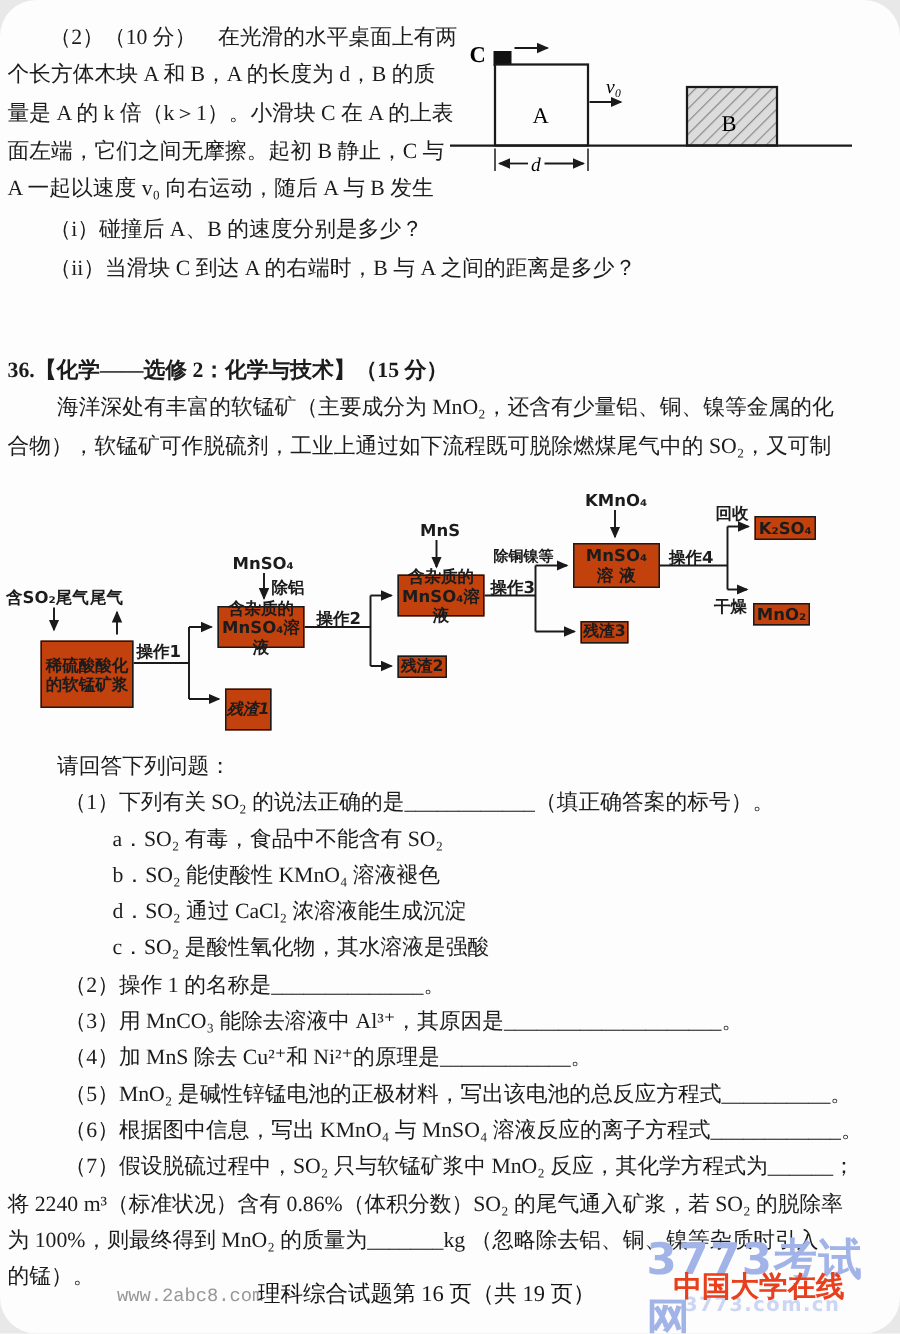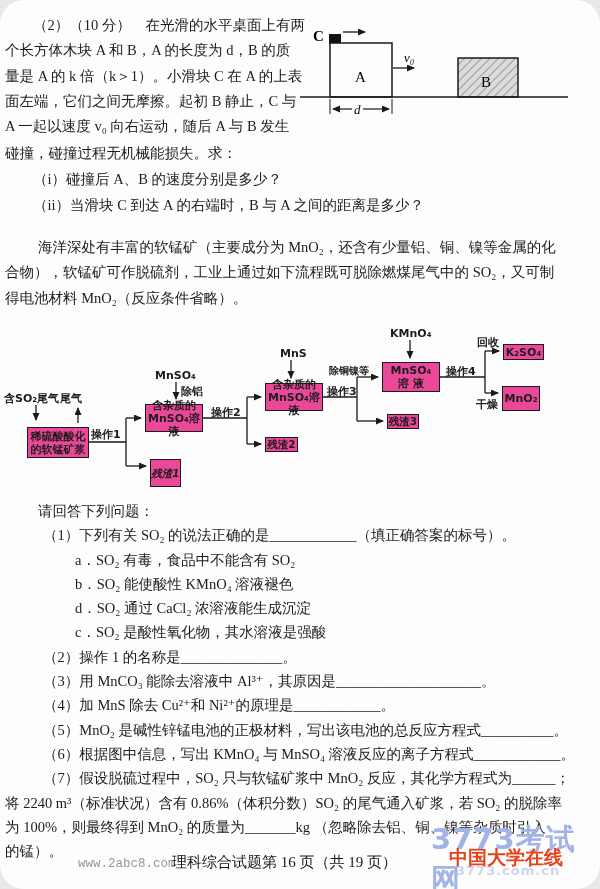--- a/index.html
+++ b/index.html
@@ -18,21 +18,21 @@
   .phys2{left:5px;top:140px;width:592px;font-size:14.5px;line-height:26px;}
   .ind28{padding-left:28px;}
   .ind33{padding-left:33px;}
   
   .chem{left:5px;top:235px;width:594px;font-size:14.5px;line-height:25.3px;}
   .chem .title{font-weight:bold;}
   
   .flow{left:0;top:318px;width:600px;height:178px;}
   .flow svg{position:absolute;left:0;top:0;}
   .fbox{
-    position:absolute;border:1.4px solid #1a1a1a;background:#ec4899;
+    position:absolute;border:1.4px solid #1a1a1a;background:#c2410c;
     font-family:"DejaVu Sans","Liberation Sans",sans-serif;
     font-weight:bold;font-size:11px;line-height:13px;text-align:center;
     display:flex;flex-direction:column;justify-content:center;box-sizing:border-box;
   }
   .fbox.small{font-size:10.5px;}
   .flbl{
     position:absolute;font-family:"DejaVu Sans","Liberation Sans",sans-serif;
     font-weight:bold;font-size:11px;white-space:nowrap;
   }
   .flbl.tiny{font-size:10px;padding-left:33px;}
@@ -86,29 +86,28 @@
     <text x="181" y="77" font-size="15">B</text>
     <line x1="0" y1="87" x2="268" y2="87" stroke="#1a1a1a" stroke-width="1.5"></line>
     <line x1="30" y1="89" x2="30" y2="104" stroke="#1a1a1a" stroke-width="1"></line>
     <line x1="92" y1="89" x2="92" y2="104" stroke="#1a1a1a" stroke-width="1"></line>
     <line x1="52" y1="99" x2="33" y2="99" stroke="#1a1a1a" stroke-width="1.2" marker-end="url(#ar1)"></line>
     <line x1="63" y1="99" x2="89" y2="99" stroke="#1a1a1a" stroke-width="1.2" marker-end="url(#ar1)"></line>
     <text x="54" y="104" font-size="13" font-style="italic">d</text>
   </svg>
 
   <div class="abs phys2">
-    <div class="tl">碰撞，碰撞过程无机械能损失。求：</div>
     <div class="tl ind28">（i）碰撞后 A、B 的速度分别是多少？</div>
     <div class="tl ind28">（ii）当滑块 C 到达 A 的右端时，B 与 A 之间的距离是多少？</div>
   </div>
 
   <div class="abs chem">
+    <div class="tl title">36.【化学——选修 2：化学与技术】（15 分）</div>
     <div class="tl ind33">海洋深处有丰富的软锰矿（主要成分为 MnO₂，还含有少量铝、铜、镍等金属的化</div>
     <div class="tl">合物），软锰矿可作脱硫剂，工业上通过如下流程既可脱除燃煤尾气中的 SO₂，又可制</div>
-    <div class="tl">得电池材料 MnO₂（反应条件省略）。</div>
   </div>
 
   <div class="abs flow">
     <svg width="600" height="178" viewBox="0 0 600 178">
       <defs>
         <marker id="ar2" markerWidth="9" markerHeight="8" refX="7" refY="3.5" orient="auto" markerUnits="userSpaceOnUse">
           <path d="M0,0 L8,3.5 L0,7 Z" fill="#1a1a1a"></path>
         </marker>
       </defs>
       <g stroke="#1a1a1a" stroke-width="1.3" fill="none">
@@ -132,21 +131,21 @@
         <line x1="440" y1="59" x2="485" y2="59"></line>
         <line x1="485" y1="33" x2="485" y2="75"></line>
         <line x1="485" y1="33" x2="499" y2="33" marker-end="url(#ar2)"></line>
         <line x1="485" y1="75" x2="498" y2="75" marker-end="url(#ar2)"></line>
       </g>
     </svg>
 
     <div class="flbl" style="left:4px;top:73px;">含SO₂尾气</div>
     <div class="flbl" style="left:60px;top:73px;">尾气</div>
 
-    <div class="fbox" style="left:27px;top:109px;width:62px;height:31px;">
+    <div class="fbox" style="left:27px;top:109px;width:62px;height:45px;">
       <span>稀硫酸酸化</span>
       <span>的软锰矿浆</span>
     </div>
     <div class="flbl" style="left:91px;top:109px;">操作1</div>
 
     <div class="flbl" style="left:155px;top:51px;">MnSO₄</div>
     <div class="flbl" style="left:181px;top:66px;">除铝</div>
 
     <div class="fbox" style="left:145px;top:86px;width:58px;height:28px;">
       <span>含杂质的</span>
@@ -177,21 +176,21 @@
     <div class="fbox small" style="left:387px;top:96px;width:32px;height:15px;">
       <span>残渣3</span>
     </div>
     <div class="flbl" style="left:446px;top:46px;">操作4</div>
 
     <div class="flbl" style="left:477px;top:17px;">回收</div>
     <div class="fbox" style="left:503px;top:26px;width:41px;height:16px;">
       <span>K₂SO₄</span>
     </div>
     <div class="flbl" style="left:476px;top:79px;">干燥</div>
-    <div class="fbox" style="left:502px;top:68px;width:38px;height:25px;">
+    <div class="fbox" style="left:502px;top:84px;width:38px;height:15px;">
       <span>MnO₂</span>
     </div>
   </div>
 
   <div class="abs ques">
     <div class="tl ml33">请回答下列问题：</div>
     <div class="tl ml38">（1）下列有关 SO₂ 的说法正确的是____________（填正确答案的标号）。</div>
     <div class="tl ml70">a．SO₂ 有毒，食品中不能含有 SO₂</div>
     <div class="tl ml70">b．SO₂ 能使酸性 KMnO₄ 溶液褪色</div>
     <div class="tl ml70">d．SO₂ 通过 CaCl₂ 浓溶液能生成沉淀</div>

